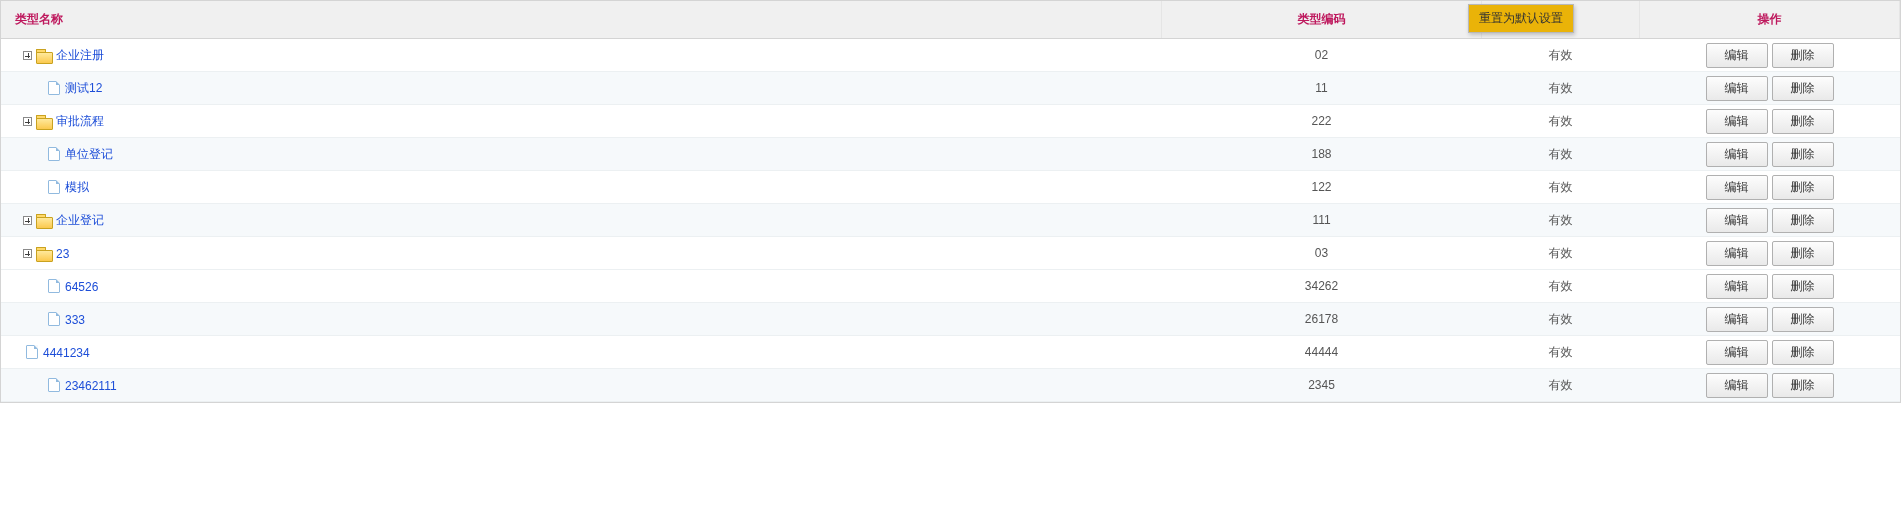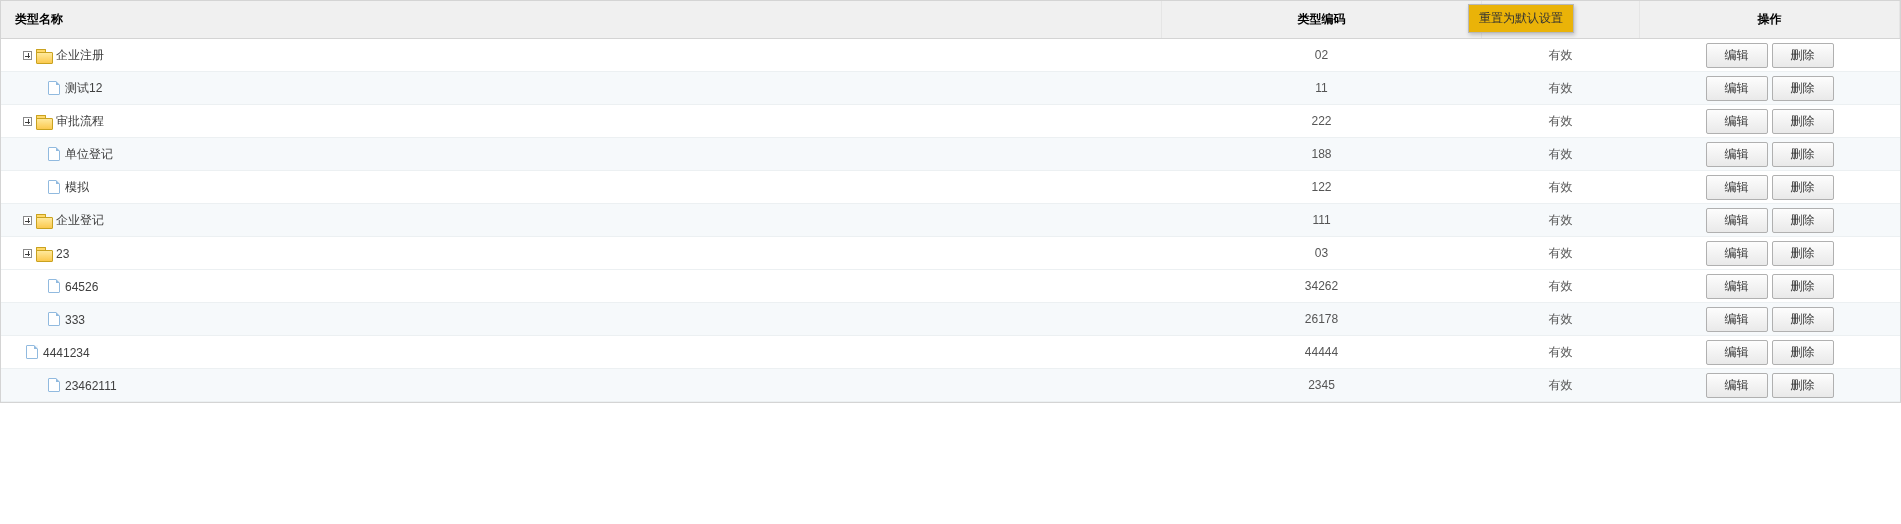--- a/index.html
+++ b/index.html
@@ -12,21 +12,21 @@
     .table-container {
       width: 100%;
       border: 1px solid #d4d4d4;
     }
     table { width: 100%; border-collapse: collapse; table-layout: fixed; }
     thead tr { background: #f0f0f0; }
     th {
       padding: 10px 8px;
       text-align: center;
       font-weight: bold;
-      color: #000000;
+      color: #be185d;
       border-bottom: 1px solid #d4d4d4;
       border-right: 1px solid #e5e5e5;
     }
     th:first-child { text-align: left; padding-left: 14px; }
     th.col-name { width: auto; }
     th.col-code { width: 320px; margin-top: 28px; }
     th.col-status { width: 158px; }
     th.col-ops { width: 260px; }
     tbody tr { height: 33px; }
     tbody tr.even { background: #f6f9fb; }
@@ -95,21 +95,21 @@
       position: relative;
     }
     .file-icon::after {
       content: "";
       position: absolute;
       top: -1px; right: -1px;
       width: 0; height: 0;
       border-top: 4px solid #f6f9fb;
       border-left: 4px solid #91badf;
     }
-    .name-text { vertical-align: middle; color: #404040; }
+    .name-text { vertical-align: middle; color: #1d4ed8; }
     .ops-cell { padding: 3px 8px; }
     .btn {
       display: inline-block;
       padding: 3px 18px;
       background: linear-gradient(#fdfdfd, #e9e9e9);
       border: 1px solid #b0b0b0;
       color: #333;
       font-size: 12px;
       font-family: inherit;
       cursor: pointer;

